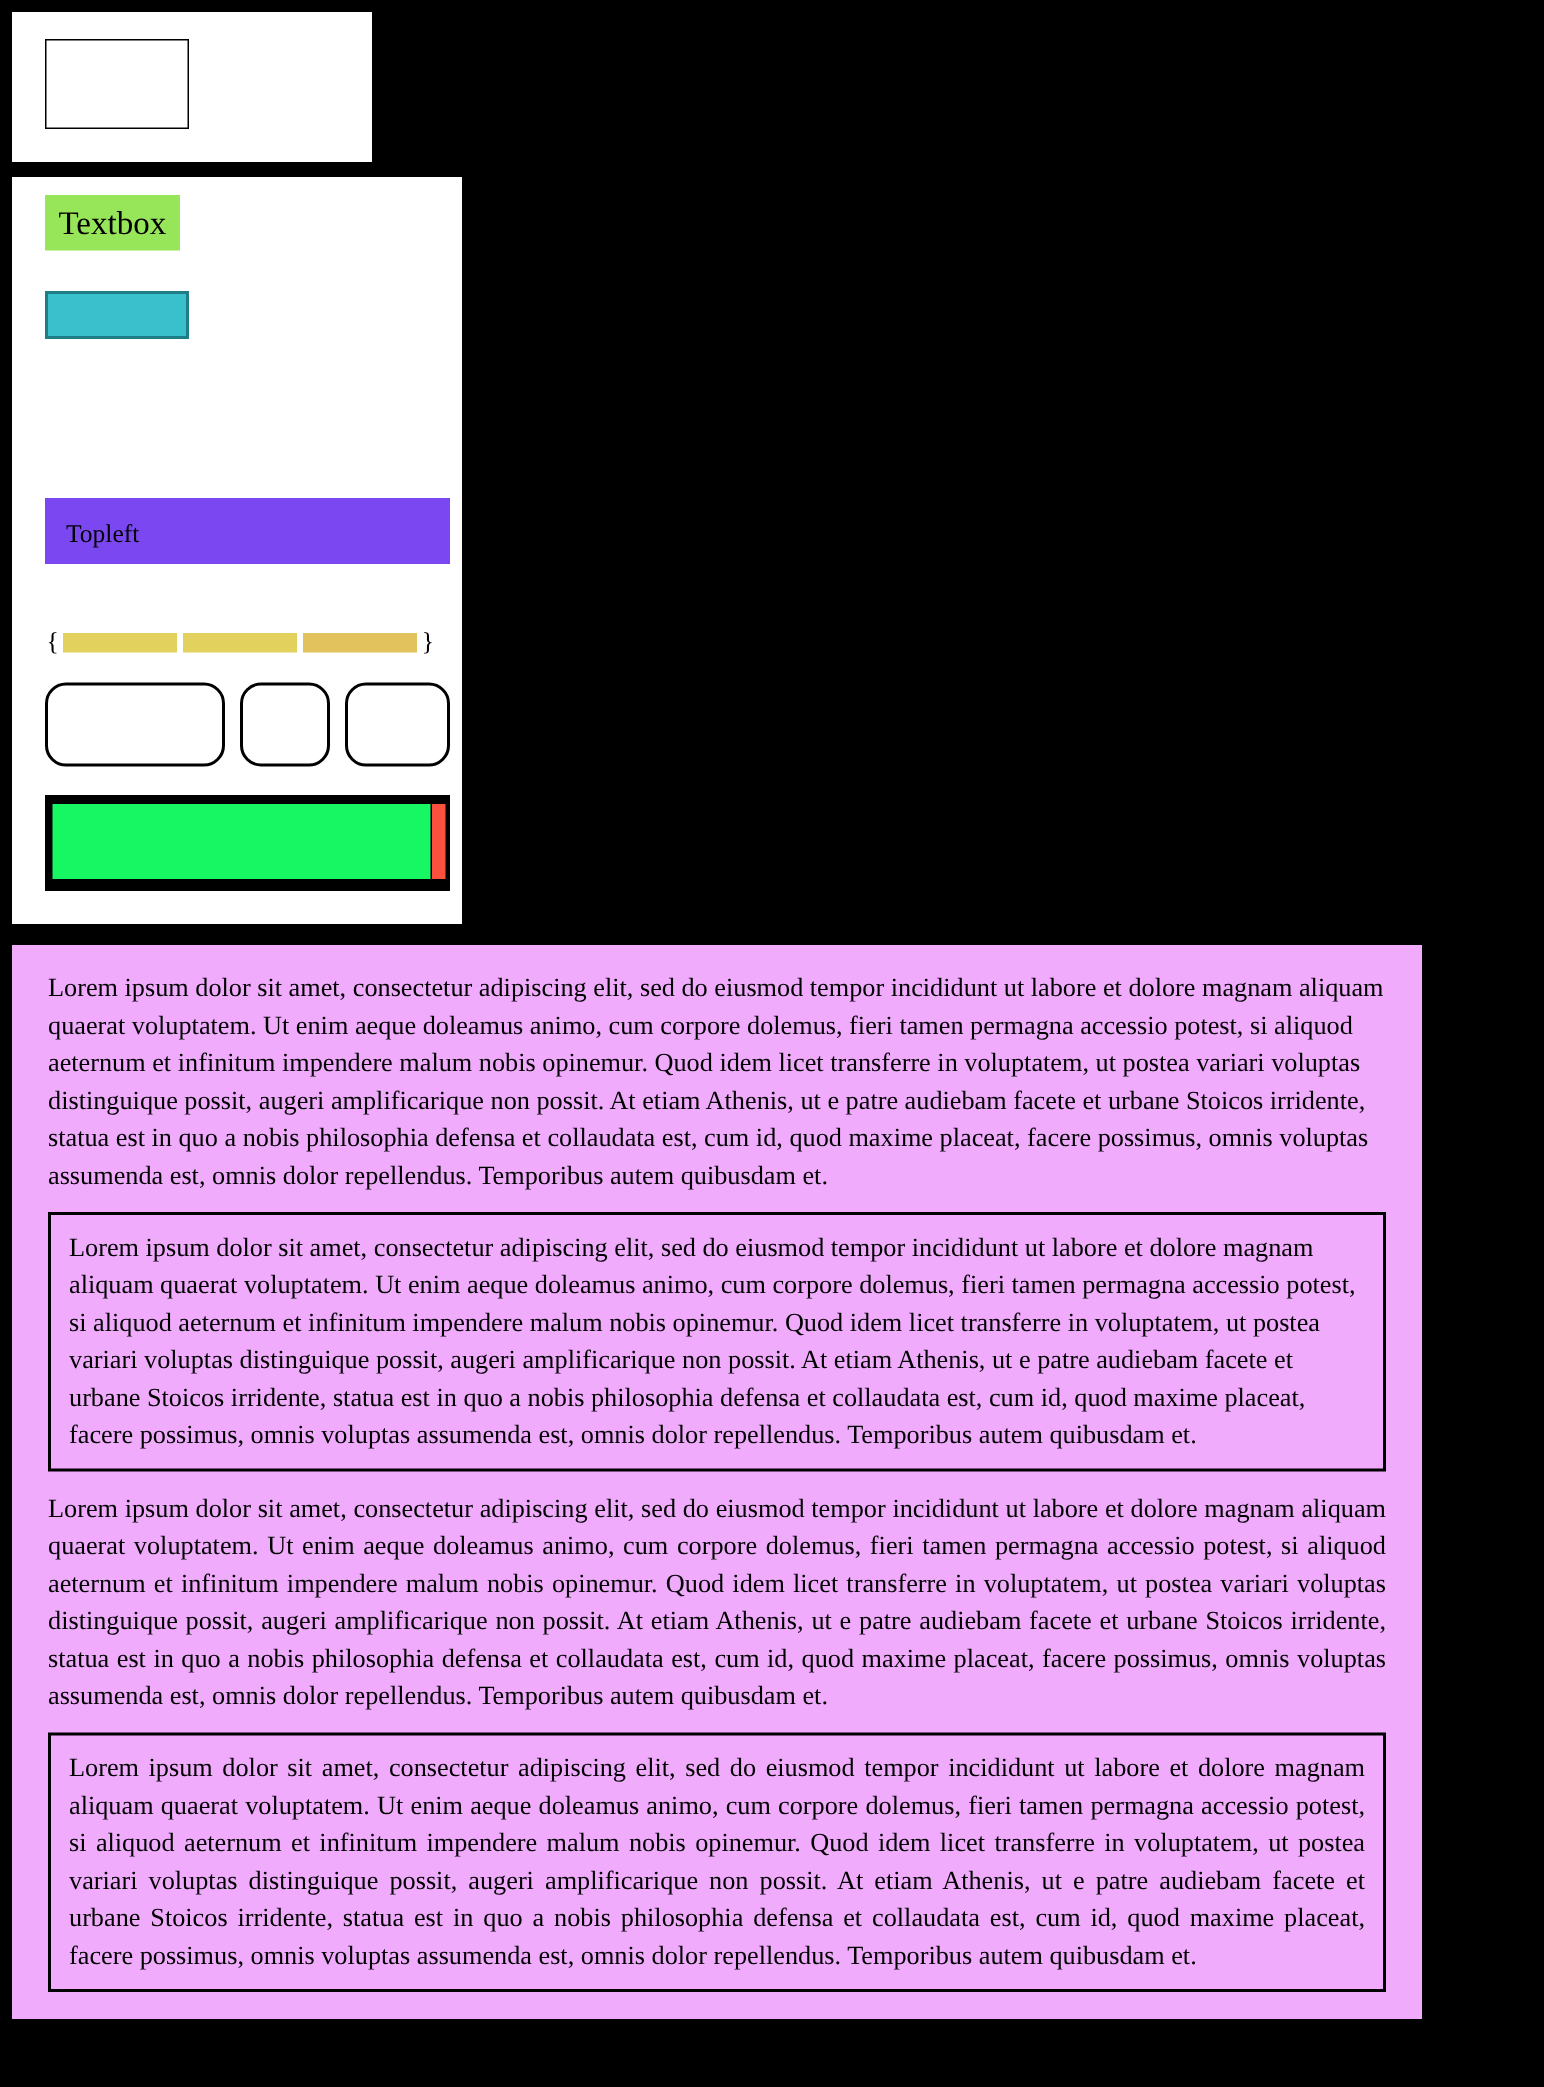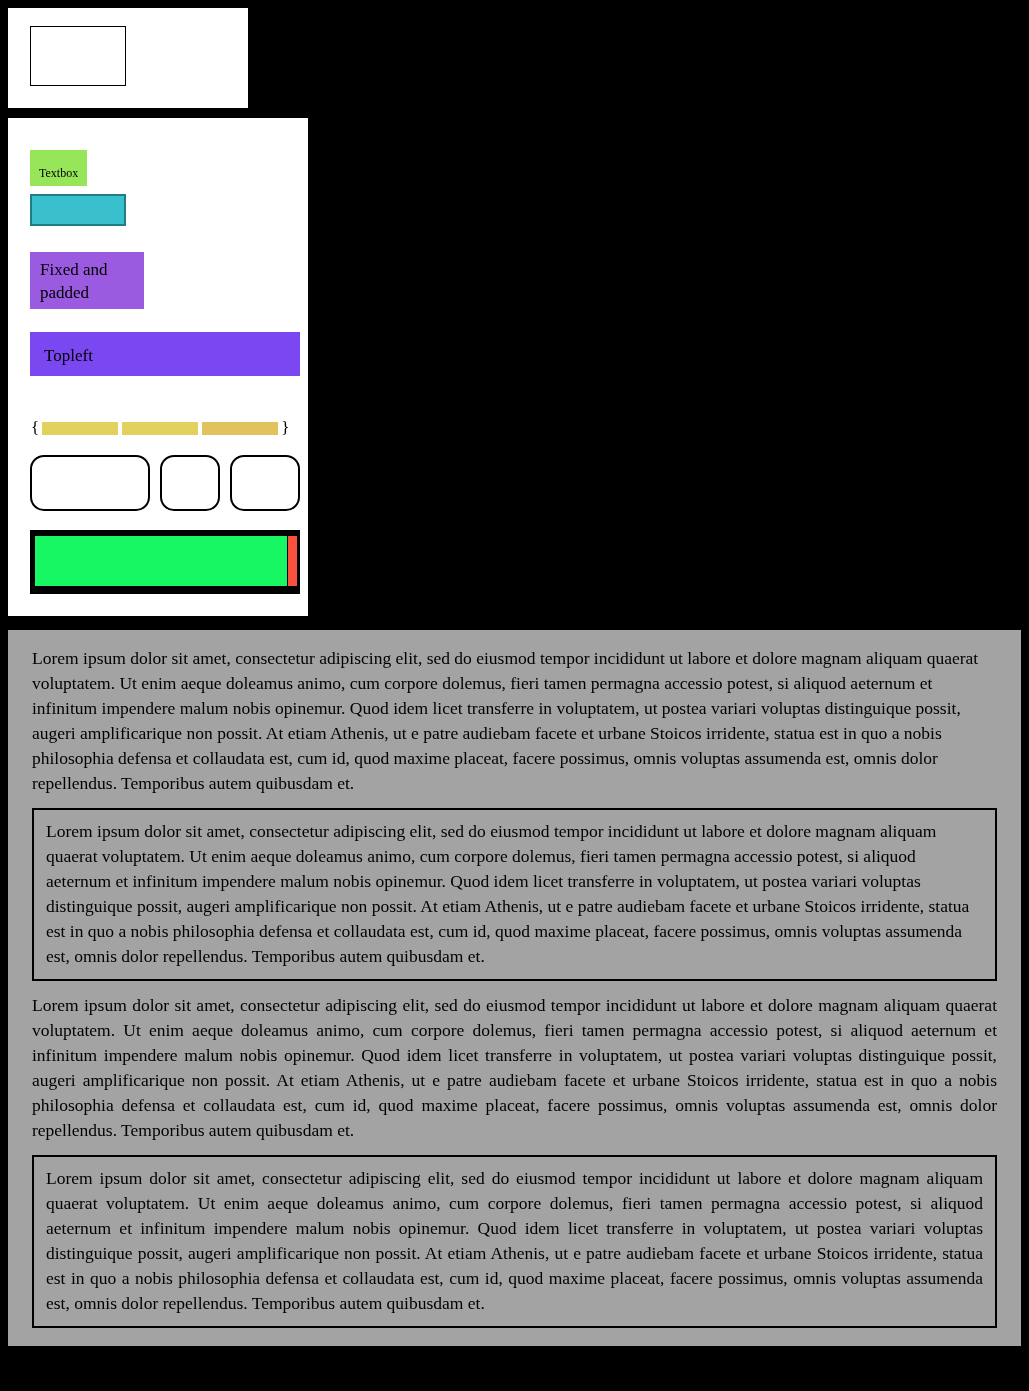--- a/index.html
+++ b/index.html
@@ -40,25 +40,25 @@
     left: 8px;
     top: 118px;
     width: 300px;
     height: 498px;
     background: #ffffff;
   }
 
   .w-textbox {
     position: absolute;
     left: 22px;
-    top: 32px;
+    top: 12px;
     background: #97e559;
     color: #000;
-    font-size: 12px;
-    padding: 17px 9px 6px 9px;
+    font-size: 22px;
+    padding: 7px 9px 6px 9px;
     line-height: 1.1;
     box-sizing: border-box;
   }
 
   .w-teal {
     position: absolute;
     left: 22px;
     top: 76px;
     width: 96px;
     height: 32px;
@@ -157,22 +157,22 @@
     left: 258px; top: 6px;
     width: 9px; height: 50px;
     background: #f9513e;
   }
 
   
   .doc {
     position: absolute;
     left: 8px;
     top: 630px;
-    width: 1013px;
-    background: #a3a3a3;
+    width: 940px;
+    background: #f0abfc;
     padding: 16px 24px 18px 24px;
     box-sizing: border-box;
   }
   p.para {
     margin: 0 0 12px 0;
     font-size: 17.5px;
     line-height: 1.43;
     color: #000;
   }
   p.para.justify { text-align: justify; }
@@ -191,21 +191,20 @@
 <div class="panel-top">
   <div class="empty-box"></div>
 </div>
 
 <div class="panel-widgets">
 
   <div class="w-textbox">Textbox</div>
 
   <div class="w-teal"></div>
 
-  <div class="w-fixed">Fixed and padded</div>
 
   <div class="w-topleft">Topleft</div>
 
   <div class="w-braces">
     <span class="brace">{</span>
     <span class="bar b1"></span>
     <span class="bar b2"></span>
     <span class="bar b3"></span>
     <span class="brace">}</span>
   </div>

